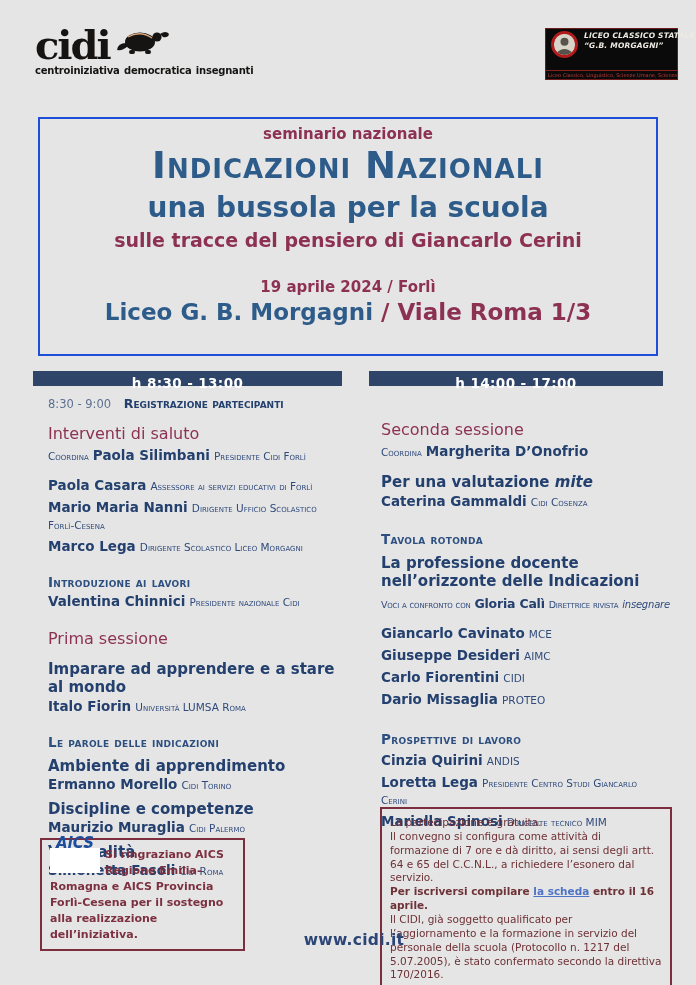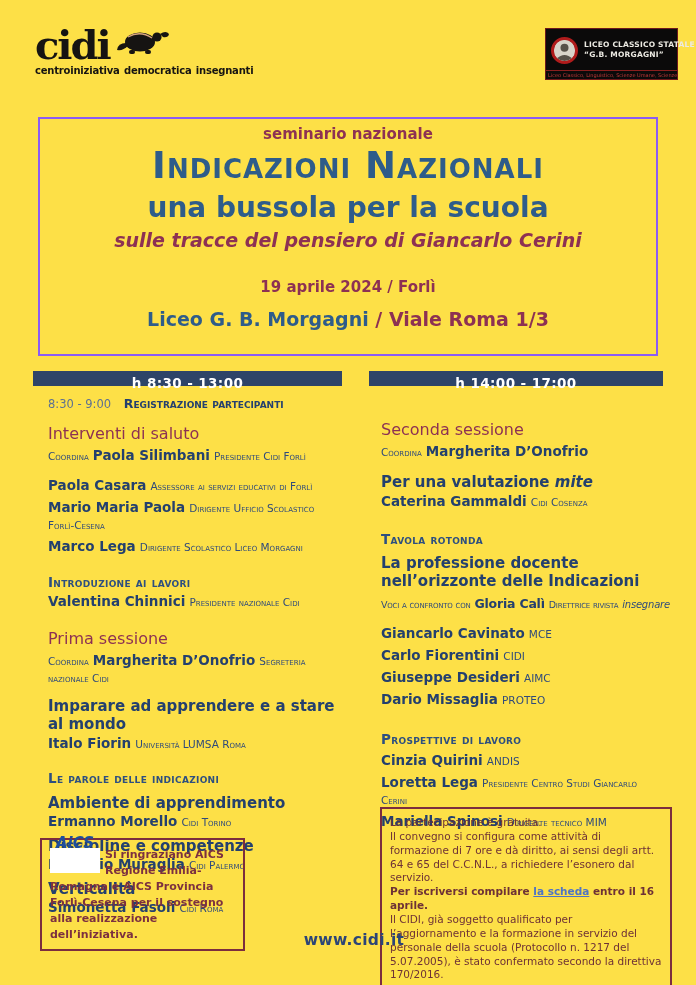--- a/index.html
+++ b/index.html
@@ -3,21 +3,21 @@
 <meta charset="utf-8">
 <style>
   html, body { margin: 0; padding: 0; background: #d9a77e; }
   * { box-sizing: border-box; }
   body { font-family: "DejaVu Sans", "Liberation Sans", sans-serif; }
 
   .poster {
     position: relative;
     width: 696px; height: 985px;
     margin: 0 auto;
-    background: #fde047;
+    background: #e5e5e5;
     overflow: hidden;
   }
 
   
   .cidi-logo { position: absolute; left: 35px; top: 26px; }
   .cidi-row { display: flex; align-items: flex-end; }
   .cidi-word {
     font-family: "DejaVu Serif", "Liberation Serif", serif;
     font-weight: bold; font-size: 40px; line-height: 0.8;
     color: #161412; letter-spacing: -2px;
@@ -26,51 +26,51 @@
   .cidi-tagline {
     margin-top: 4px; font-size: 10px; font-weight: bold; color: #161412;
     letter-spacing: -0.2px; word-spacing: 1px;
   }
 
   .school-badge {
     position: absolute; left: 545px; top: 28px; width: 133px; height: 52px;
     background: #0b0a0a; border: 1px solid #6e1a1a;
     display: flex; flex-direction: column;
   }
-  .badge-top { flex: 1; display: flex; align-items: center; padding: 2px 16px 1px 5px; }
+  .badge-top { flex: 1; display: flex; align-items: flex-start; padding: 2px 16px 1px 5px; font-style: italic; }
   .badge-portrait {
     width: 27px; height: 27px; border-radius: 50%;
     border: 3px solid #b01c1c; background: #d8d4ca;
     overflow: hidden; flex: 0 0 auto;
   }
   .badge-text { margin-left: 6px; }
   .badge-line1, .badge-line2 {
     color: #eceae2; font-size: 7.5px; font-weight: bold; letter-spacing: 0.2px;
     line-height: 1.35; white-space: nowrap;
   }
   .badge-line3 {
     border-top: 1px solid #8a1f1f;
     color: #c23a3a; font-size: 5px; line-height: 1.6;
     text-align: center; white-space: nowrap; overflow: hidden; padding: 0 2px;
   }
 
   
   .title-box {
     position: absolute; left: 38px; top: 117px; width: 620px; height: 239px;
-    border: 2px solid #8b5cf6; text-align: center;
+    border: 2px solid #1d4ed8; text-align: center;
   }
   .kicker { margin-top: 6px; font-size: 15px; font-weight: bold; color: #8d3153; }
   .main-title {
     margin-top: 2px; font-size: 37px; font-weight: bold; color: #2e5c8a;
     font-variant: small-caps; letter-spacing: 1px; line-height: 1.15;
   }
   .subtitle { margin-top: 3px; font-size: 28px; font-weight: bold; color: #2e5c8a; text-align: center; }
-  .tb-tagline { margin-top: 5px; font-size: 19px; font-weight: bold; color: #8d3153; font-style: italic; }
+  .tb-tagline { margin-top: 5px; font-size: 19px; font-weight: bold; color: #8d3153; }
   .when { margin-top: 27px; font-size: 15px; font-weight: bold; color: #8d3153; }
-  .where { margin-top: 12px; font-size: 19px; font-weight: bold; }
+  .where { margin-top: 3px; font-size: 23px; font-weight: bold; }
   .where .blue { color: #2e5c8a; }
   .where .maroon { color: #8d3153; }
 
   
   .col { position: absolute; top: 371px; }
   .col-morning { left: 33px; width: 309px; }
   .col-afternoon { left: 369px; width: 294px; }
   .col-bar {
     height: 15px; background: #2e4468; color: #ffffff;
     font-weight: bold; font-size: 13.5px; line-height: 24px;
@@ -215,40 +215,35 @@
         <span class="prefix">Coordina</span>
         <span class="name">Paola Silimbani</span>
         <span class="role">Presidente Cidi Forlì</span>
       </div>
 
       <div class="line person mt12">
         <span class="name">Paola Casara</span>
         <span class="role">Assessore ai servizi educativi di Forlì</span>
       </div>
       <div class="line person mt4">
-        <span class="name">Mario Maria Paola</span>
+        <span class="name">Mario Maria Nanni</span>
         <span class="role">Dirigente Ufficio Scolastico Forlì-Cesena</span>
       </div>
       <div class="line person mt4">
         <span class="name">Marco Lega</span>
         <span class="role">Dirigente Scolastico Liceo Morgagni</span>
       </div>
 
       <div class="line sc-label mt18">Introduzione ai lavori</div>
       <div class="line person mt2">
         <span class="name">Valentina Chinnici</span>
         <span class="role">Presidente nazionale Cidi</span>
       </div>
 
       <div class="line session-label mt18">Prima sessione</div>
-      <div class="line person mt2">
-        <span class="prefix">Coordina</span>
-        <span class="name">Margherita D’Onofrio</span>
-        <span class="role">Segreteria nazionale Cidi</span>
-      </div>
 
       <div class="line talk mt10">Imparare ad apprendere e a stare al mondo</div>
       <div class="line person mt2">
         <span class="name">Italo Fiorin</span>
         <span class="role">Università LUMSA Roma</span>
       </div>
 
       <div class="line sc-label mt18">Le parole delle indicazioni</div>
 
       <div class="line talk mt6">Ambiente di apprendimento</div>
@@ -297,26 +292,26 @@
         <span class="name">Gloria Calì</span>
         <span class="role">Direttrice rivista</span>
         <span class="role-italic">insegnare</span>
       </div>
 
       <div class="line person mt12">
         <span class="name">Giancarlo Cavinato</span>
         <span class="role">MCE</span>
       </div>
       <div class="line person mt4">
+        <span class="name">Giuseppe Desideri</span>
+        <span class="role">AIMC</span>
+      </div>
+      <div class="line person mt4">
         <span class="name">Carlo Fiorentini</span>
         <span class="role">CIDI</span>
-      </div>
-      <div class="line person mt4">
-        <span class="name">Giuseppe Desideri</span>
-        <span class="role">AIMC</span>
       </div>
       <div class="line person mt4">
         <span class="name">Dario Missaglia</span>
         <span class="role">PROTEO</span>
       </div>
       <div class="line sc-label mt22">Prospettive di lavoro</div>
 
       <div class="line person mt4">
         <span class="name">Cinzia Quirini</span>
         <span class="role">ANDIS</span>

